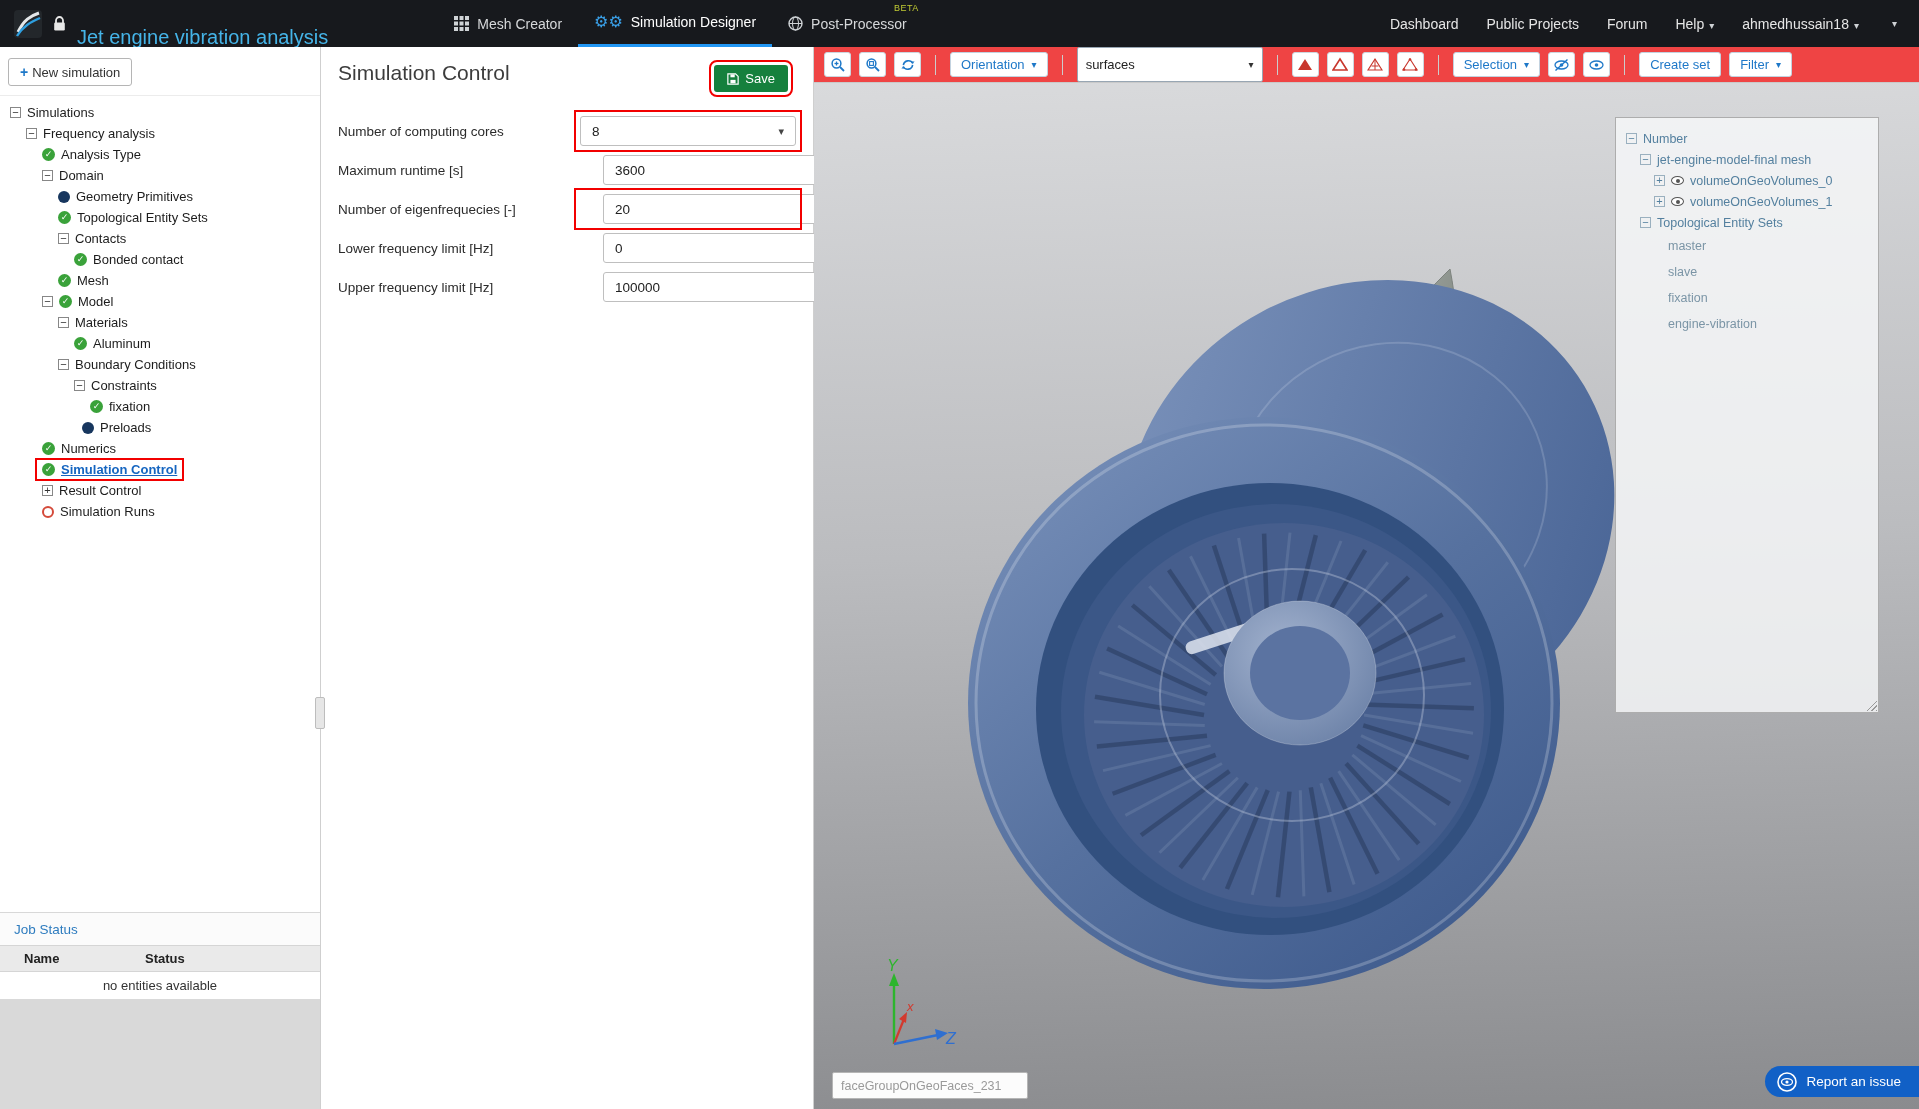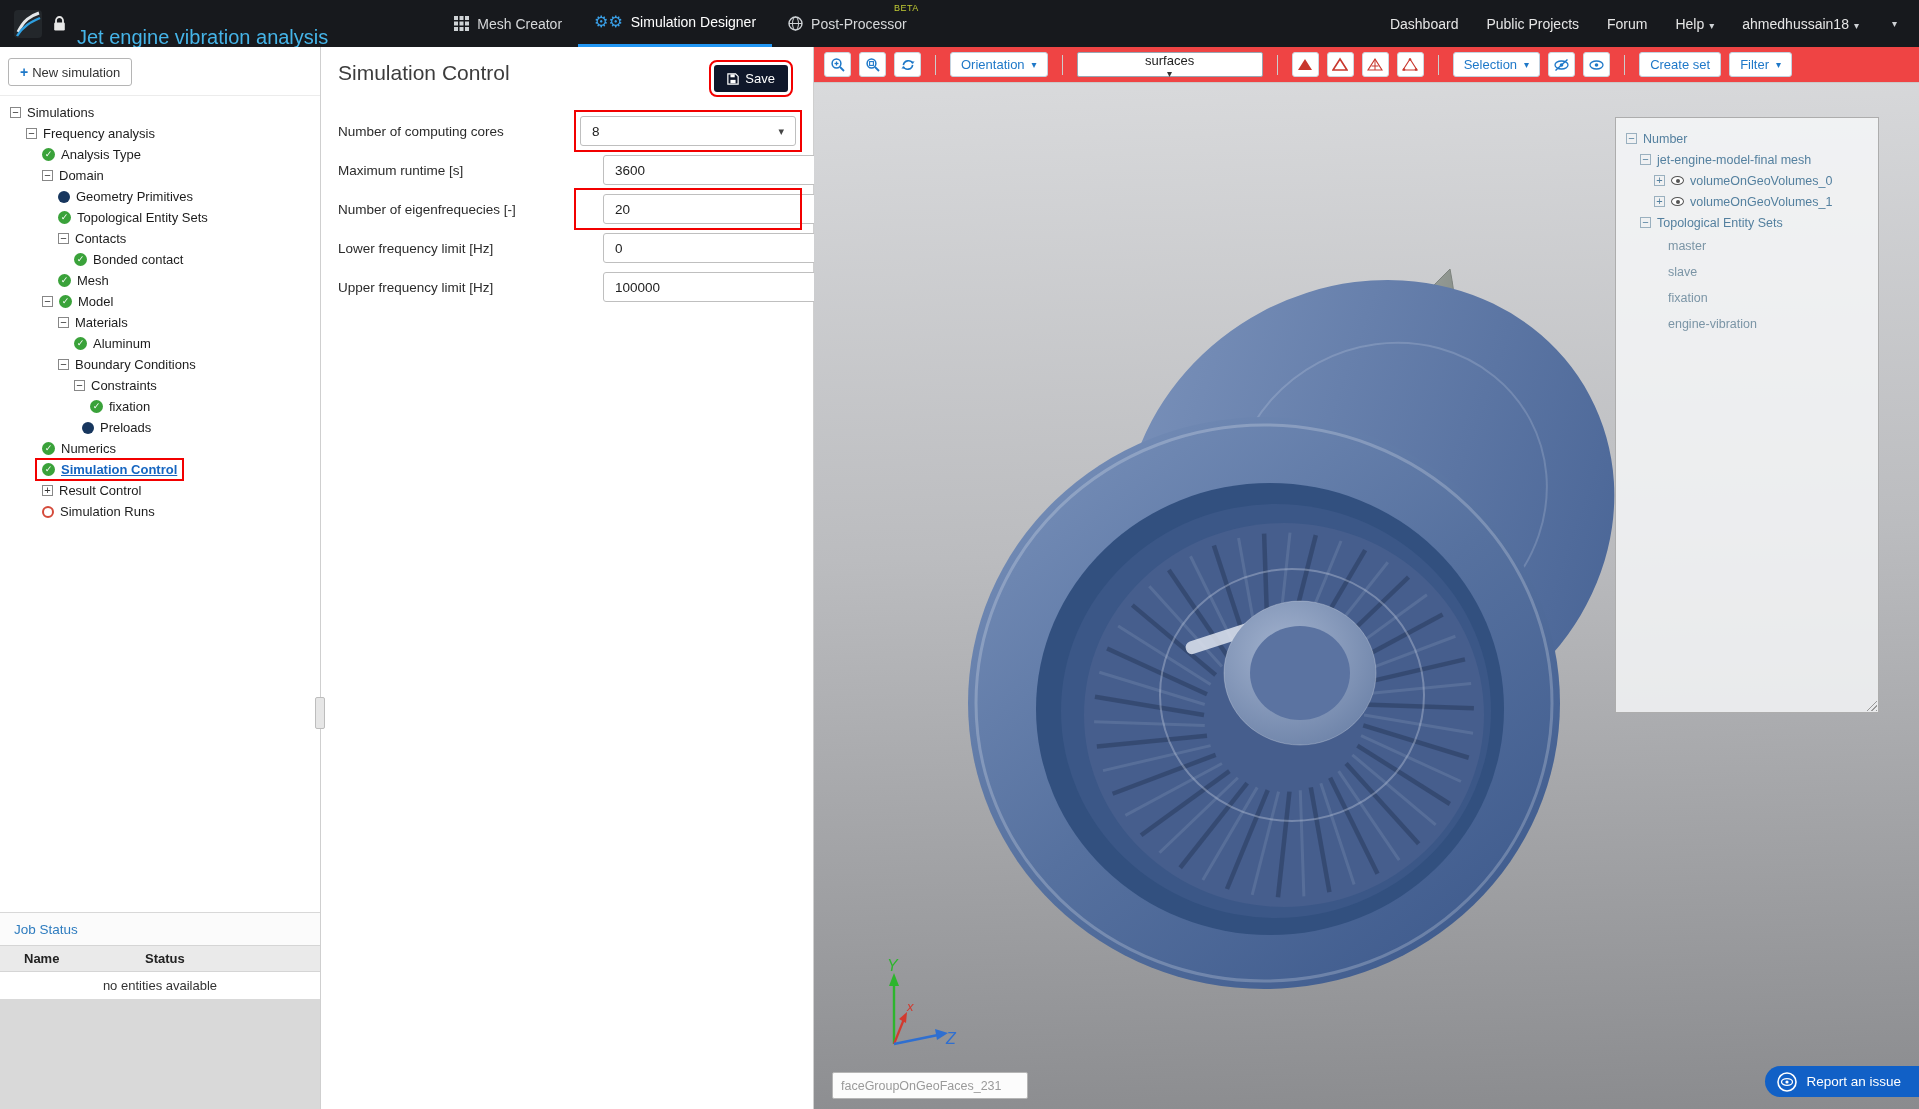--- a/index.html
+++ b/index.html
@@ -44,37 +44,37 @@
 .js-title{padding:9px 14px 8px;font-size:13.5px;color:#2e7cbf;background:#fbfbfb;}
 .js-head{display:flex;background:#eaeaea;border-top:1px solid #d5d5d5;border-bottom:1px solid #d5d5d5;font-weight:bold;font-size:13px;padding:5px 10px;color:#222;}
 .js-head .c1{width:135px;padding-left:14px;}
 .js-empty{text-align:center;font-size:13px;color:#333;padding:6px 0;}
 .js-fill{flex:1;background:#d9d9d9;}
 
 
 .panel{width:493px;border-right:1px solid #cfcfcf;background:#fff;padding:14px 17px 0 17px;flex:none;}
 .panel-head{display:flex;justify-content:space-between;align-items:flex-start;margin-bottom:24px;}
 .panel-title{font-size:21px;color:#3c3c3c;font-weight:400;}
-.btn-save{display:inline-flex;align-items:center;gap:6px;background:#0f172a;color:#fff;border:none;border-radius:3px;padding:6px 13px;font-size:13px;cursor:pointer;outline:2px solid #f20000;outline-offset:3px;margin:4px 8px 0 0;font-family:inherit;}
+.btn-save{display:inline-flex;align-items:center;gap:6px;background:#15803d;color:#fff;border:none;border-radius:3px;padding:6px 13px;font-size:13px;cursor:pointer;outline:2px solid #f20000;outline-offset:3px;margin:4px 8px 0 0;font-family:inherit;}
 .form-row{display:flex;align-items:center;margin-bottom:9px;height:30px;}
 .form-label{flex:1;font-size:13.5px;color:#2b2b2b;}
 .control{width:216px;flex:none;}
 .control.red{outline:2px solid #f20000;outline-offset:4px;}
 input.text{width:100%;height:30px;border:1px solid #bfbfbf;border-radius:3px;padding:0 11px;font-size:13.5px;color:#222;font-family:inherit;background:#fff;margin-left:23px;}
 .selectbox{width:100%;height:30px;border:1px solid #bfbfbf;border-radius:3px;display:flex;align-items:center;justify-content:space-between;padding:0 11px;font-size:13.5px;color:#222;background:#fff;cursor:pointer;}
 .sel-caret{font-size:11px;color:#444;}
 
 
 .viewer{flex:1;display:flex;flex-direction:column;min-width:0;}
 .vtoolbar{height:36px;background:#ef4444;border-bottom:1px solid #c9c9c9;display:flex;align-items:center;gap:8px;padding:0 10px;flex:none;}
 .ibtn{width:27px;height:25px;border:1px solid #cdd6de;background:#fff;border-radius:3px;display:flex;align-items:center;justify-content:center;cursor:pointer;padding:0;}
 .sep{width:1px;height:20px;background:#ccc;margin:0 6px;flex:none;}
 .tbtn{height:25px;border:1px solid #c3d2df;background:#fff;border-radius:3px;color:#1e78c8;font-size:13px;display:flex;align-items:center;gap:7px;padding:0 10px;cursor:pointer;font-family:inherit;white-space:nowrap;}
 .tbtn .caret2{font-size:10px;color:#1e78c8;}
-.vselect{width:186px;height:25px;border:1px solid #98a6b3;border-radius:2px;background:#fff;display:flex;align-items:center;justify-content:space-between;padding:0 8px;font-size:13px;color:#222;cursor:pointer;flex-direction:column;}
+.vselect{width:186px;height:35px;border:1px solid #98a6b3;border-radius:2px;background:#fff;display:flex;align-items:center;justify-content:space-between;padding:0 8px;font-size:13px;color:#222;cursor:pointer;}
 .vselect .caret-dark{font-size:10px;color:#333;}
 .canvas{flex:1;position:relative;background:linear-gradient(178deg,#d9dadc 0%,#bbbcbf 45%,#8a8b8e 100%);overflow:hidden;}
 .engine-svg{position:absolute;inset:0;width:100%;height:100%;}
 
 
 .scene-panel{position:absolute;top:34px;right:40px;width:264px;height:596px;background:rgba(247,248,249,0.82);border:1px solid #adadad;padding:10px 0;font-size:12.5px;}
 .scene-panel::after{content:"";position:absolute;right:1px;bottom:1px;width:13px;height:13px;background:repeating-linear-gradient(135deg,transparent 0 2px,#999 2px 3px);clip-path:polygon(100% 0,100% 100%,0 100%);cursor:nwse-resize;}
 .sp-row{display:flex;align-items:center;gap:6px;height:21px;color:#54809f;cursor:pointer;white-space:nowrap;}
 .sp-row.leaf{color:#7b95a6;height:26px;}
 .sp-exp{border-color:#9ab0bf;color:#54809f;background:transparent;}

